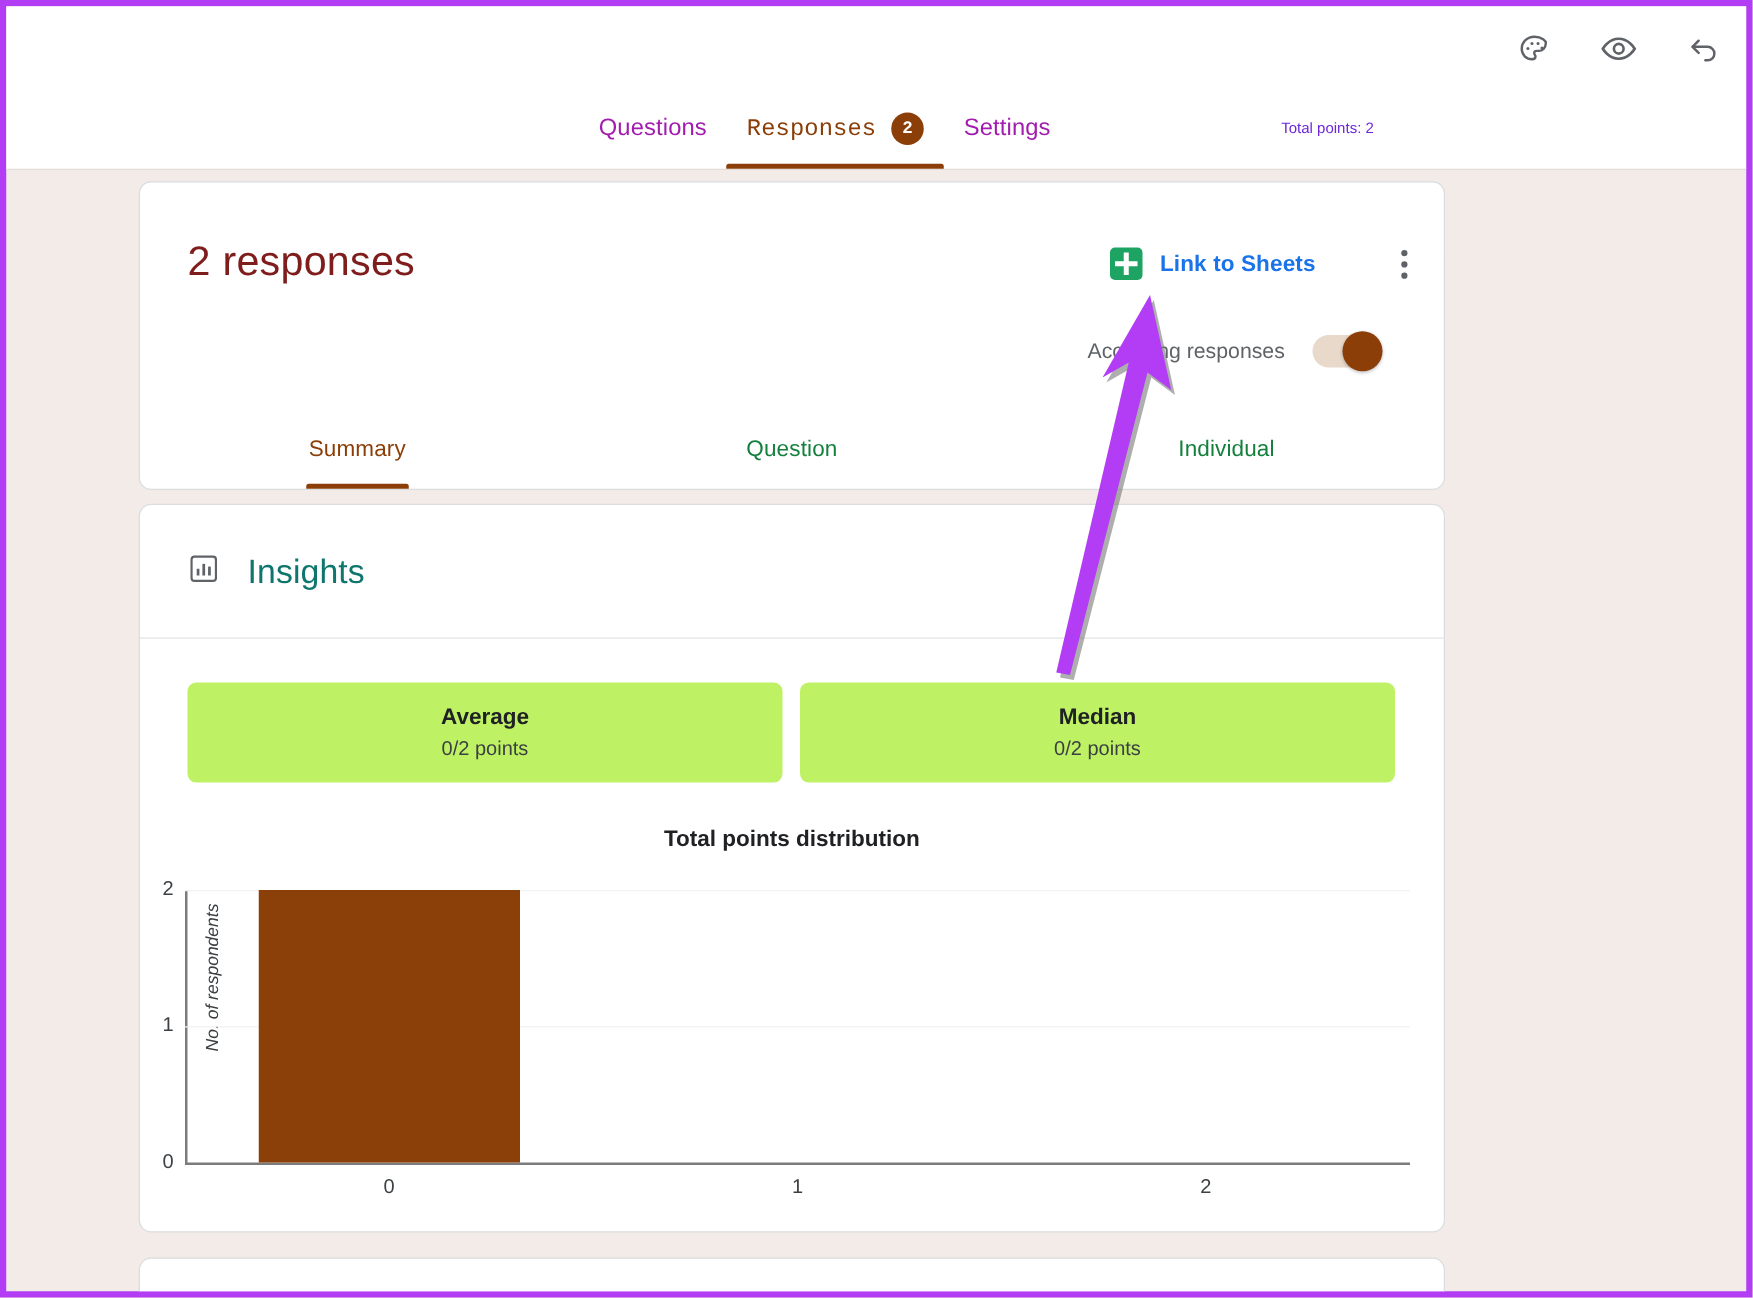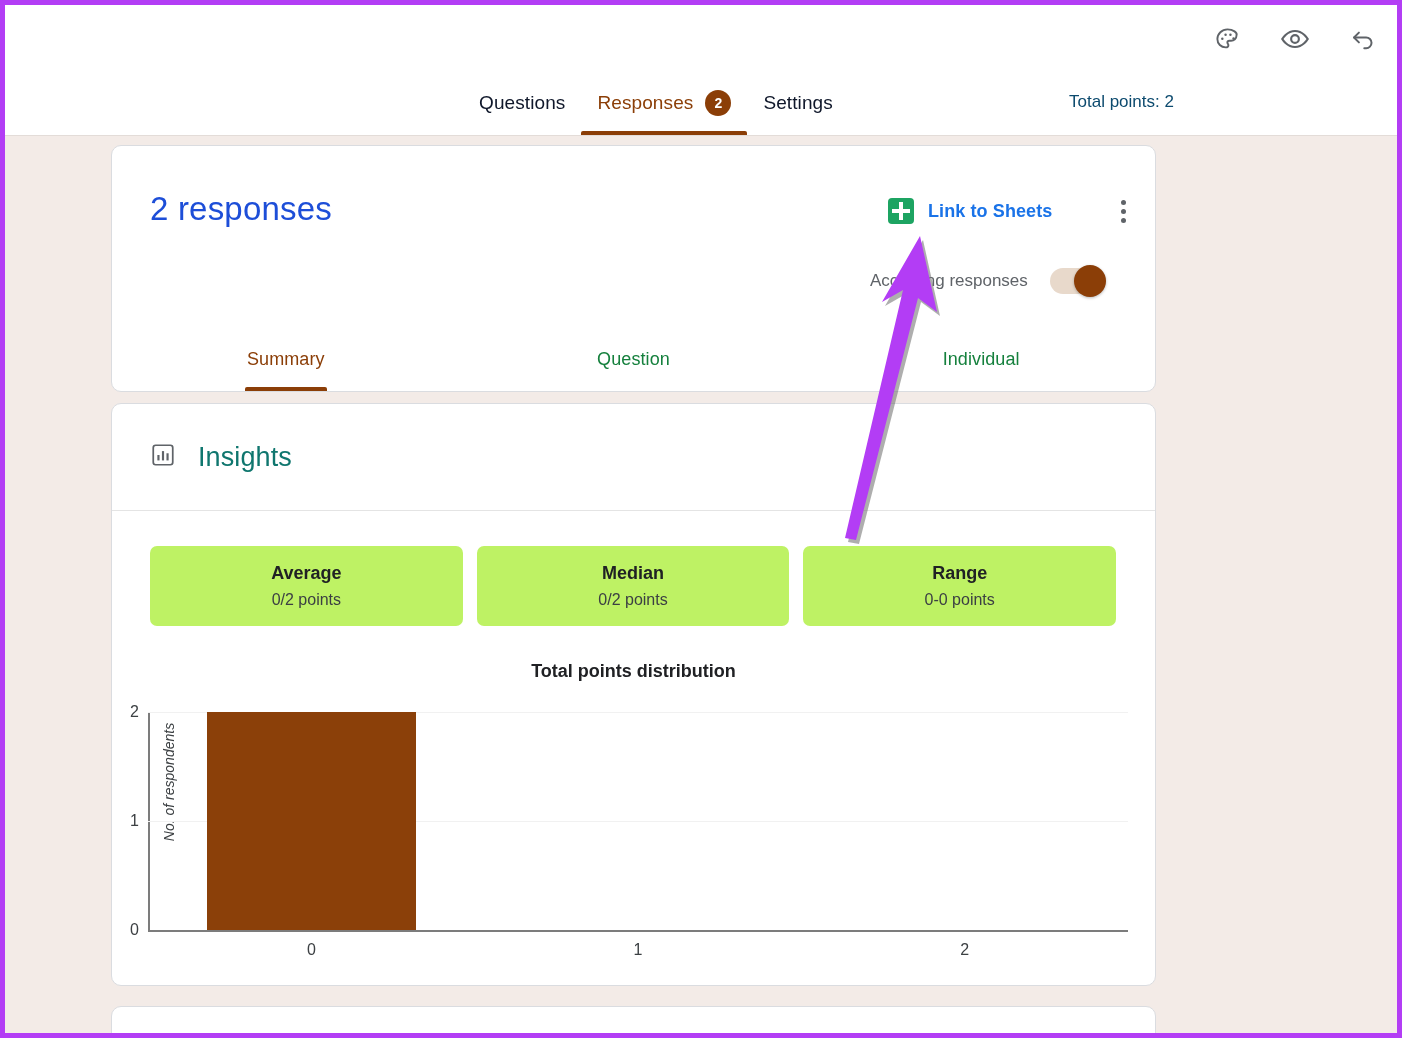--- a/index.html
+++ b/index.html
@@ -64,30 +64,30 @@
     left: 458px;
     top: 0;
     display: flex;
     align-items: flex-start;
     gap: 0px;
   }
   .tab {
     position: relative;
     padding: 0 16px 16px 16px;
     font-size: 19px;
-    color: #0f172a;
+    color: #a21caf;
     letter-spacing: .1px;
     cursor: pointer;
     display: flex;
     align-items: center;
     gap: 12px;
     height: 48px;
     line-height: 30px;
   }
-  .tab.active { color: #8B3E07; font-weight: 400; }
+  .tab.active { color: #8B3E07; font-weight: 400; font-family: Liberation Mono, monospace; }
   .tab.active::after {
     content: "";
     position: absolute;
     left: 0; right: 0; bottom: 0;
     height: 4px;
     background: #8B3E07;
     border-radius: 2px 2px 0 0;
   }
   .tab-badge {
     display: inline-flex;
@@ -98,24 +98,24 @@
     padding: 0 7px;
     border-radius: 13px;
     background: #8B3E07;
     color: #ffffff;
     font-size: 14px;
     font-weight: 700;
     line-height: 1;
   }
   .total-points {
     position: absolute;
-    left: 1064px;
+    left: 1020px;
     top: 0px;
-    font-size: 17px;
-    color: #0c4a6e;
+    font-size: 12px;
+    color: #6d28d9;
     line-height: 30px;
   }
 
   
   .card {
     position: absolute;
     left: 106px;
     width: 1045px;
     background: #ffffff;
     border: 1px solid #DADCE0;
@@ -123,21 +123,21 @@
   }
 
   #summary-card { top: 140px; height: 247px; }
   #insights-card { top: 398px; height: 583px; }
   #next-card { top: 1001px; height: 90px; }
 
   .resp-count {
     position: absolute;
     left: 38px; top: 44px;
     font-size: 33px;
-    color: #1d4ed8;
+    color: #7f1d1d;
     font-weight: 400;
     letter-spacing: .2px;
   }
 
   .sheets-link {
     position: absolute;
     left: 776px;
     top: 52px;
     display: flex;
     align-items: center;
@@ -470,24 +470,20 @@
   </div>
 
   <div class="stats">
     <div class="stat">
       <div class="stat-name">Average</div>
       <div class="stat-val">0/2 points</div>
     </div>
     <div class="stat">
       <div class="stat-name">Median</div>
       <div class="stat-val">0/2 points</div>
-    </div>
-    <div class="stat">
-      <div class="stat-name">Range</div>
-      <div class="stat-val">0-0 points</div>
     </div>
   </div>
 
   <div class="chart-wrap">
     <div class="chart-title">Total points distribution</div>
 
     <div class="ylabel">
       <span>No. of respondents</span>
     </div>
 

